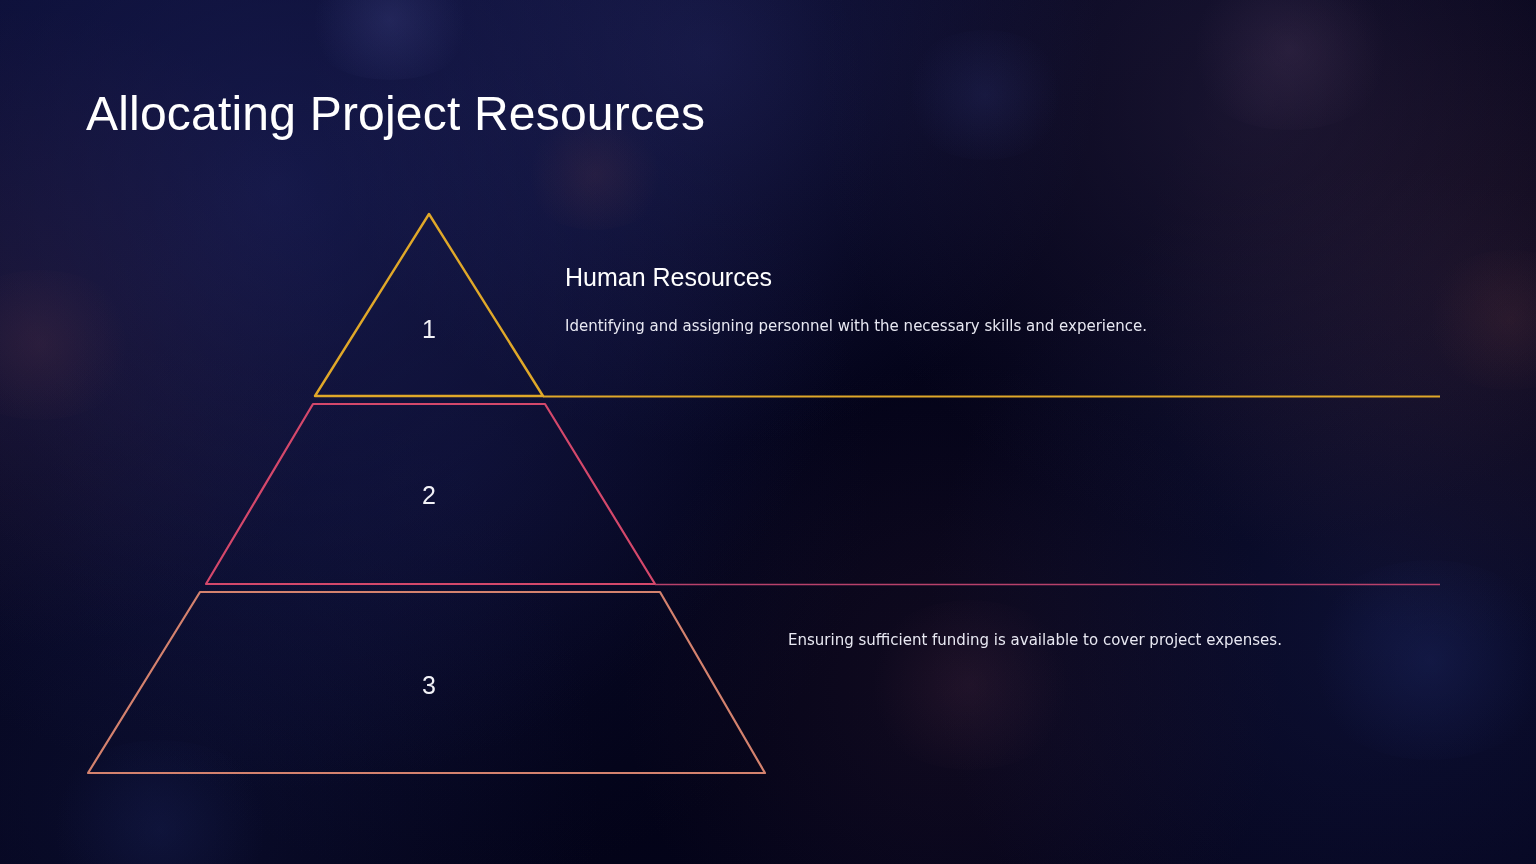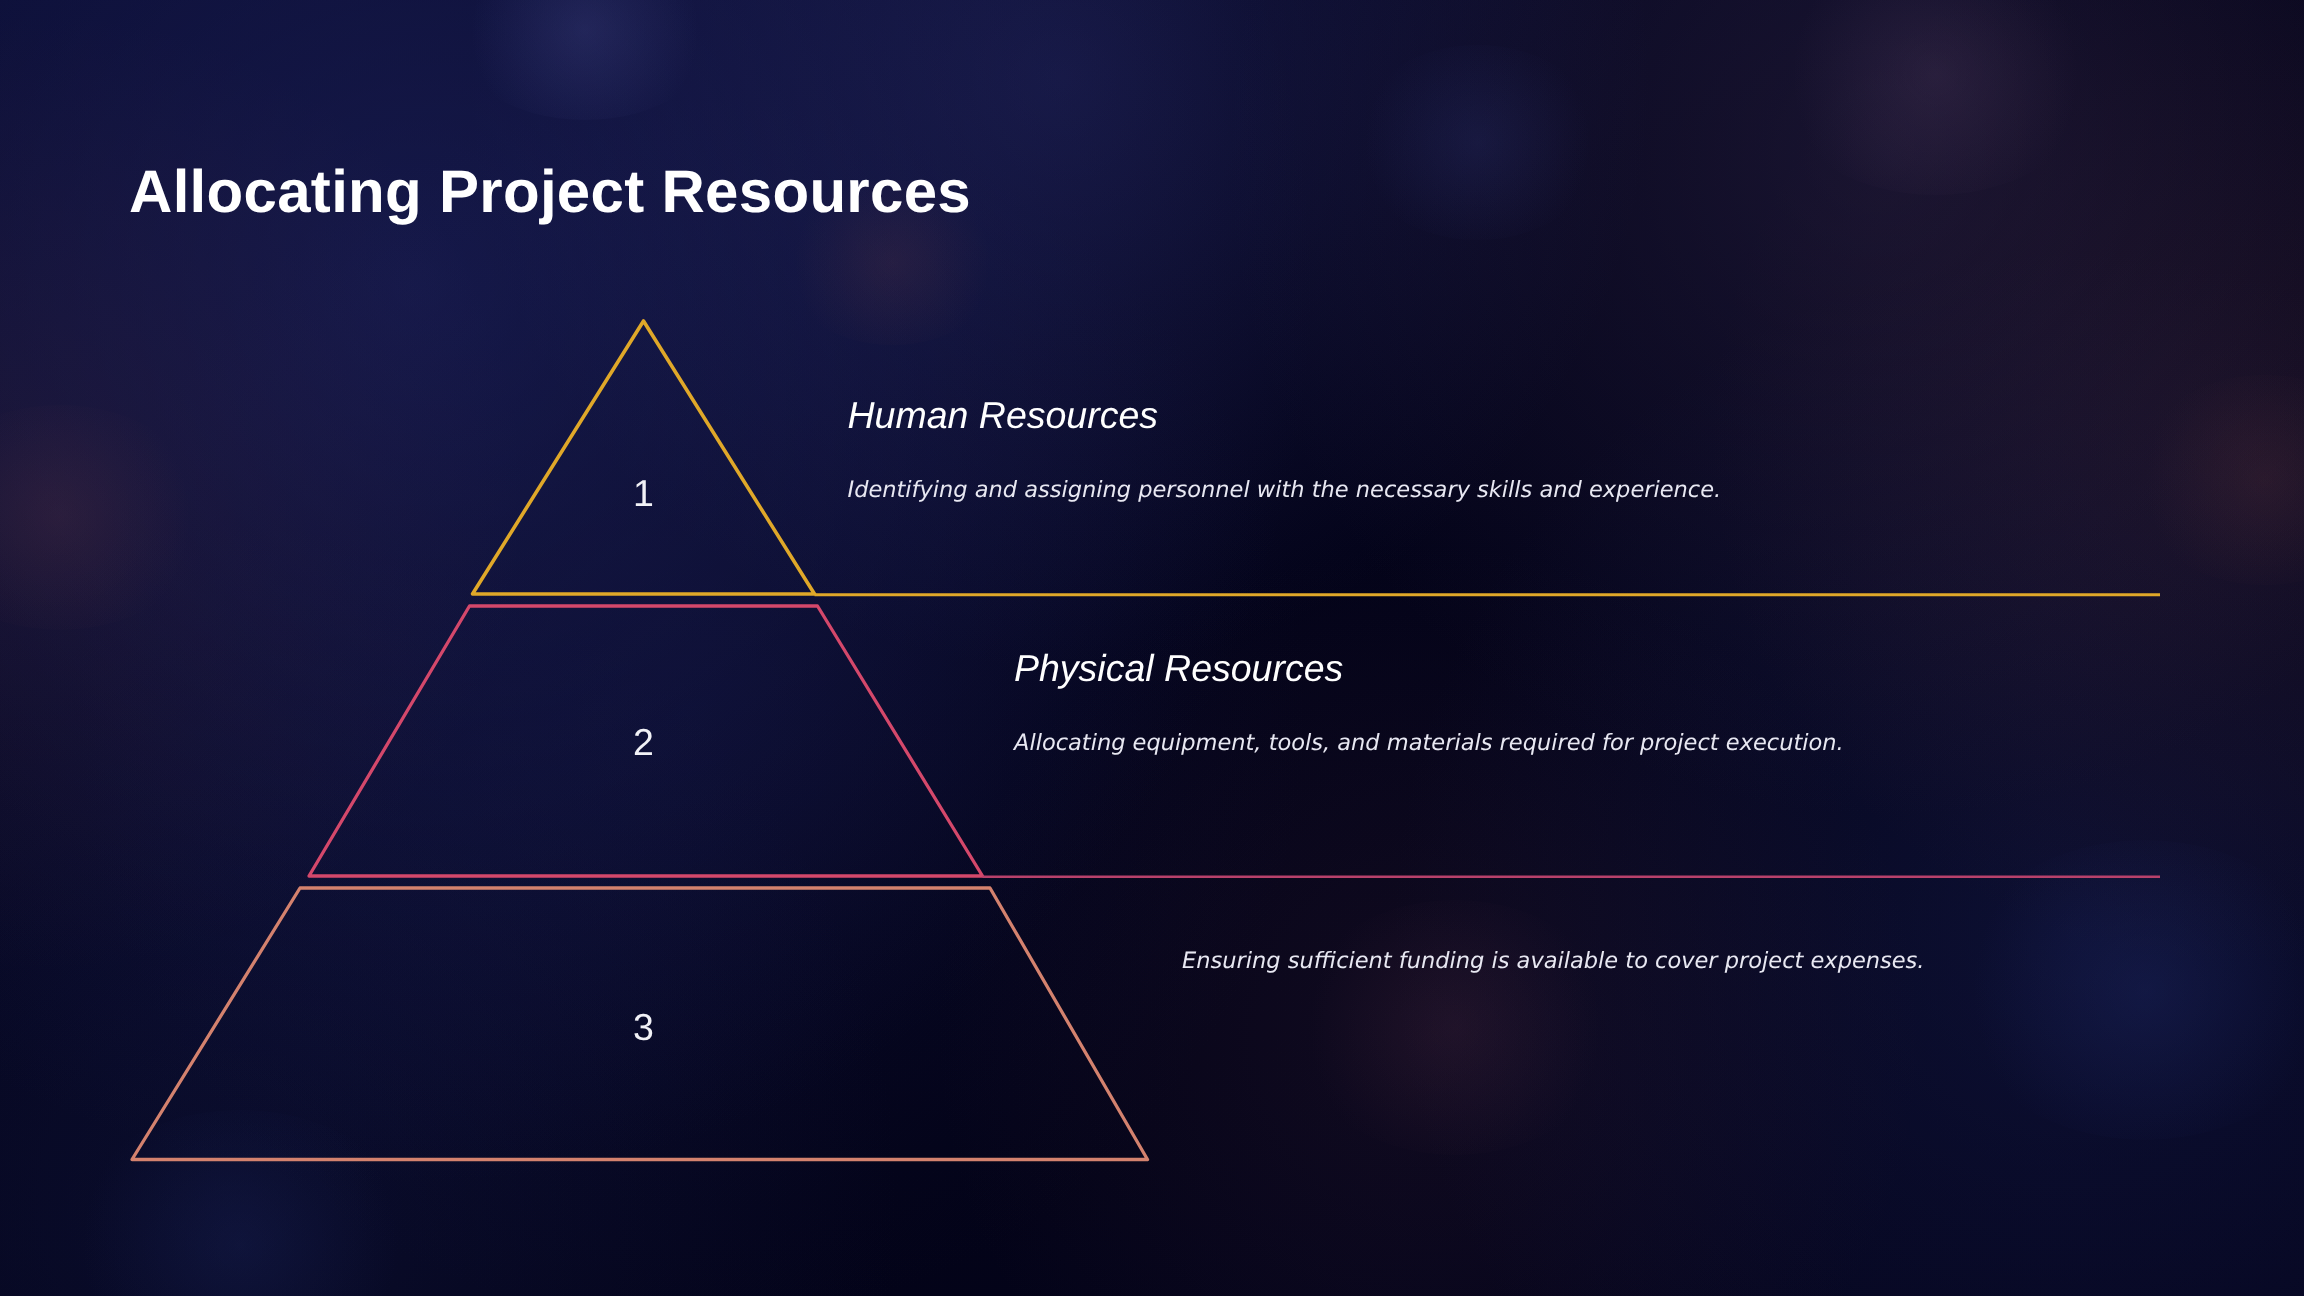--- a/index.html
+++ b/index.html
@@ -25,23 +25,23 @@
       radial-gradient(circle at 90% 72%, rgba(35,45,110,0.30) 0%, rgba(35,45,110,0) 30%),
       radial-gradient(circle at 10% 92%, rgba(30,40,100,0.26) 0%, rgba(30,40,100,0) 28%),
       radial-gradient(circle at 30% 55%, rgba(25,30,85,0.25)  0%, rgba(25,30,85,0) 35%),
       linear-gradient(160deg, #080a2c 0%, #05052048 35%, #030318 70%, #04041c 100%);
     overflow:hidden;
   }
   .bokeh { position:absolute; border-radius:50%; pointer-events:none; }
 
   
   #page-title {
-    position:absolute; left:86px; top:99px;
-    font-size:40px; line-height:58px;
-    color:#ffffff; font-weight:700;
+    position:absolute; left:86px; top:85px;
+    font-size:48px; line-height:58px;
+    color:#ffffff; font-weight:400;
     letter-spacing:0.2px;
     white-space:nowrap;
   }
 
   
   #pyramid { position:absolute; left:0; top:0; width:1536px; height:864px; }
 
   
   .tier-number {
     position:absolute;
@@ -49,21 +49,21 @@
     font-size:25px; line-height:25px;
     font-weight:400;
     text-align:center;
     width:60px;
   }
   #tier-number-1 { left:399px; top:317px; }
   #tier-number-2 { left:399px; top:483px; }
   #tier-number-3 { left:399px; top:673px; }
 
   
-  .tier-text { position:absolute;font-style:italic; }
+  .tier-text { position:absolute; }
   .tier-heading {
     color:#ffffff;
     font-size:25px; line-height:30px;
     font-weight:400;
     white-space:nowrap;
     margin-bottom:14px;
   }
   .tier-desc {
     color:#e8e8f2;
     font-size:15px; line-height:40px;
@@ -107,22 +107,18 @@
 
   <div class="tier-number" id="tier-number-1">1</div>
   <div class="tier-number" id="tier-number-2">2</div>
   <div class="tier-number" id="tier-number-3">3</div>
 
   <div class="tier-text" id="tier-text-1">
     <div class="tier-heading">Human Resources</div>
     <div class="tier-desc">Identifying and assigning personnel with the necessary skills and experience.</div>
   </div>
 
-  <div class="tier-text" id="tier-text-2">
-    <div class="tier-heading">Physical Resources</div>
-    <div class="tier-desc">Allocating equipment, tools, and materials required for project execution.</div>
-  </div>
 
   <div class="tier-text" id="tier-text-3">
     <div class="tier-desc">Ensuring sufficient funding is available to cover project expenses.</div>
   </div>
 
 </div>
 
 </body></html>

